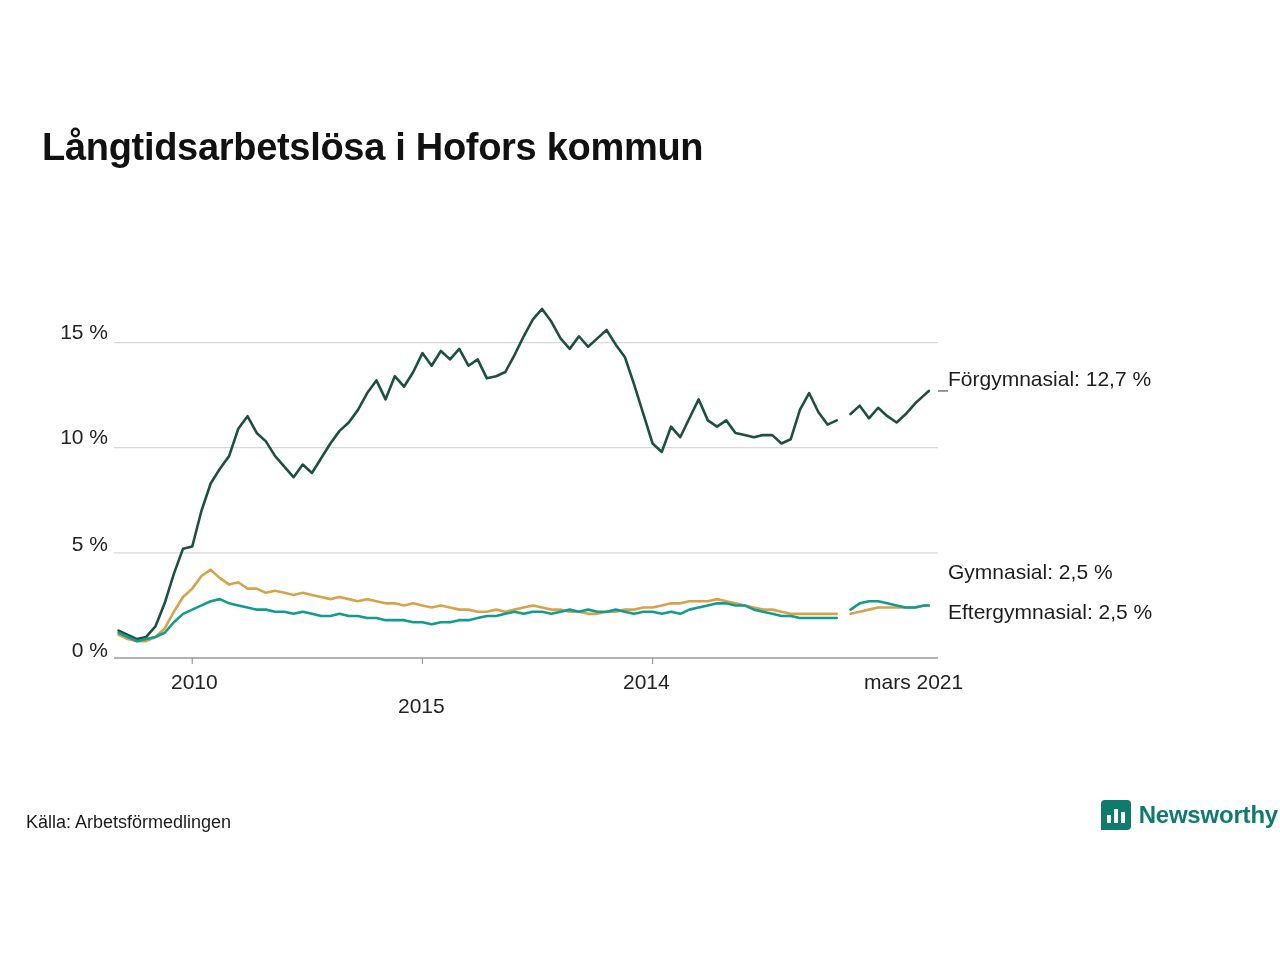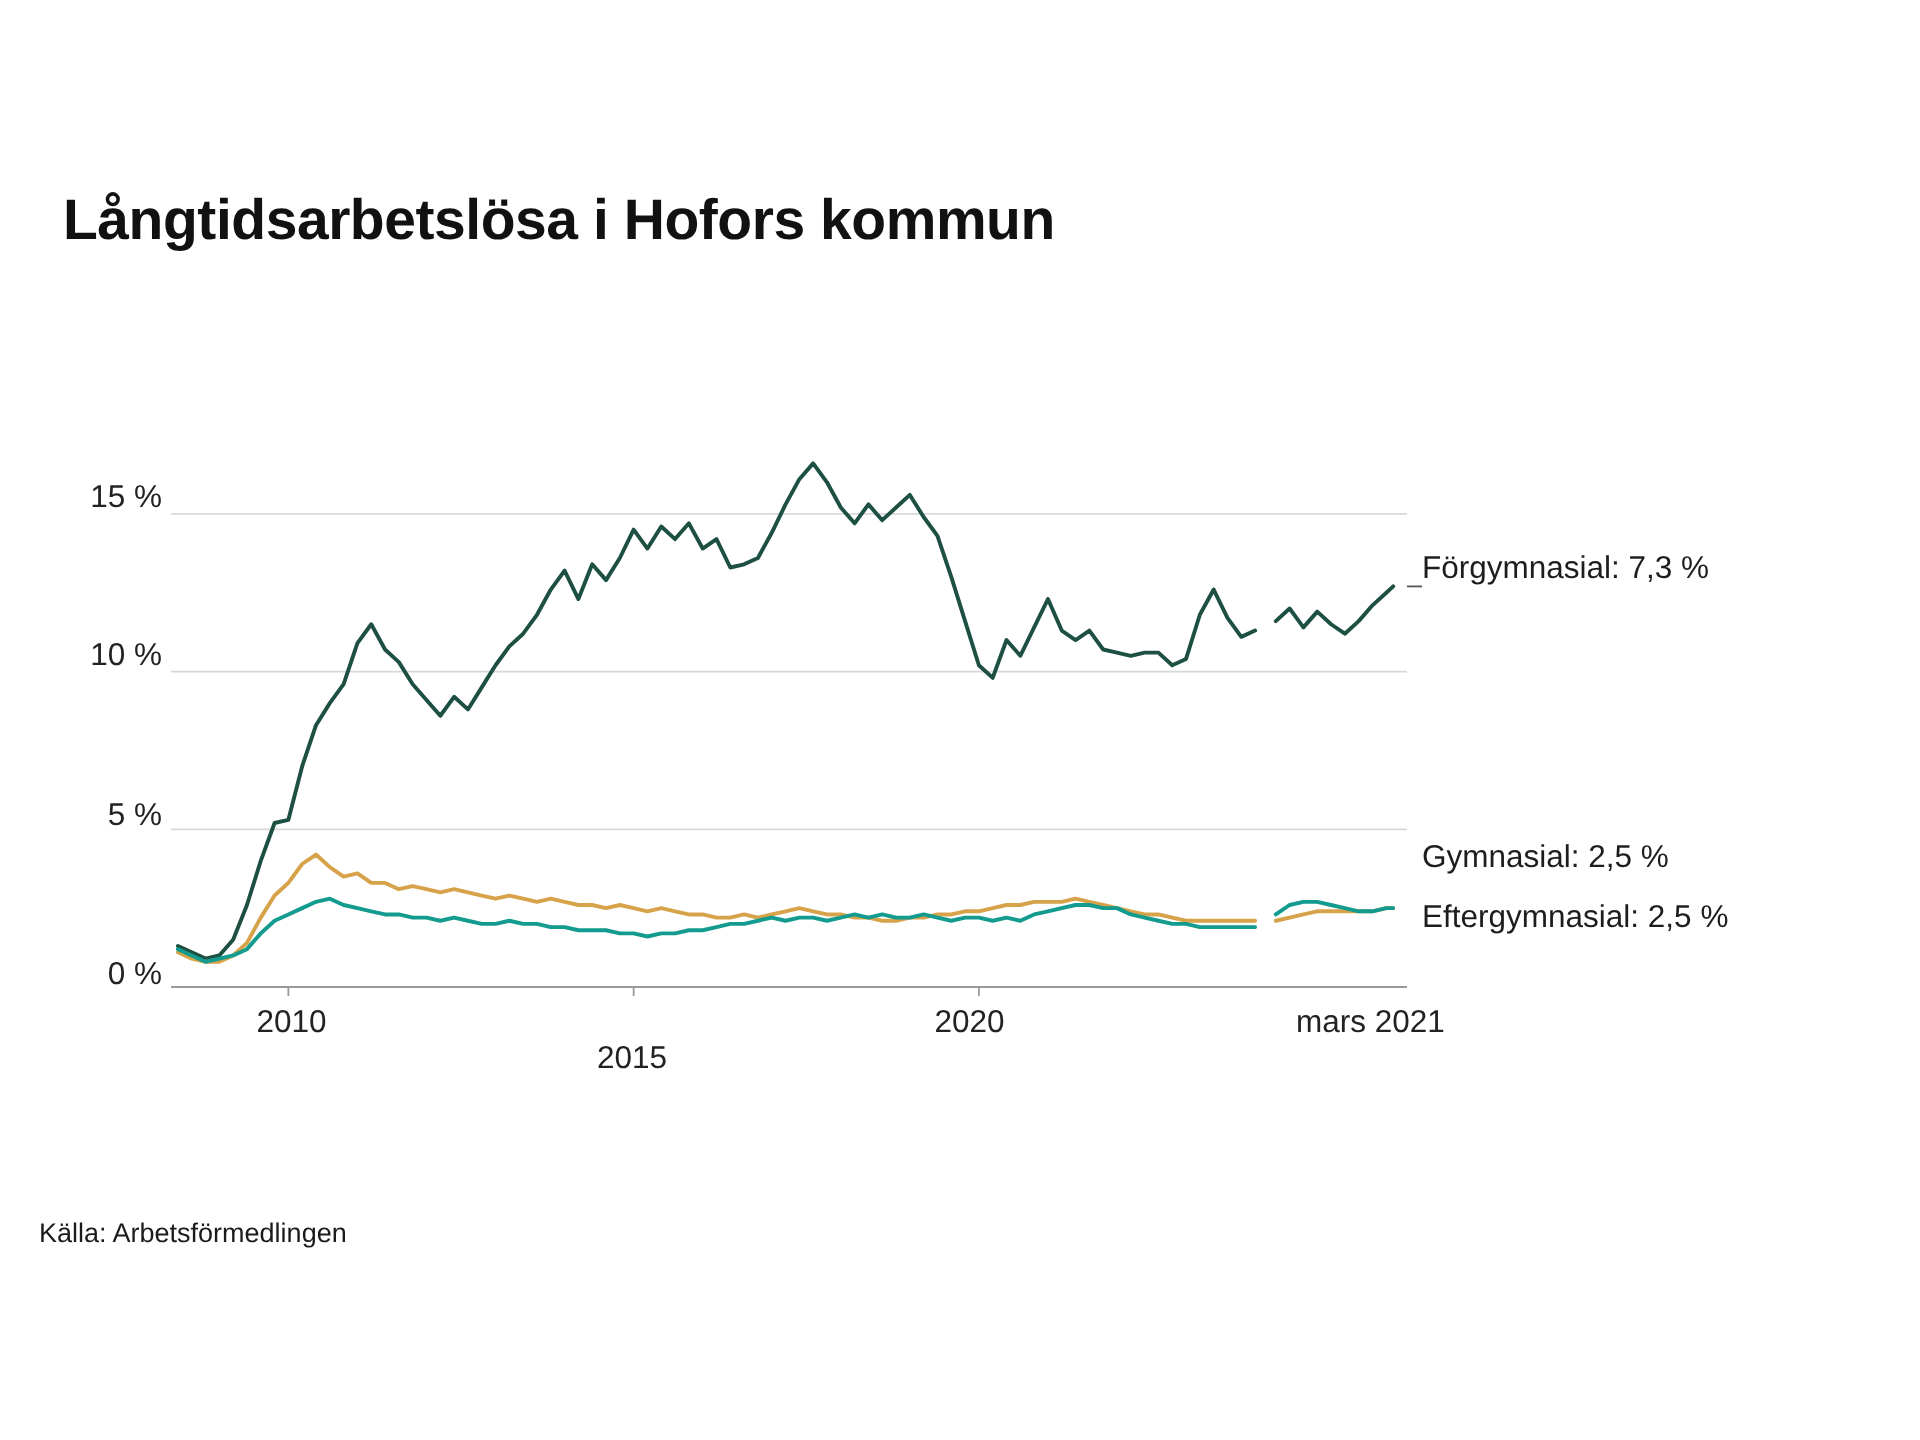--- a/index.html
+++ b/index.html
@@ -141,24 +141,32 @@
         <line x1="922" x2="932" y1="120.93714285714287" y2="120.93714285714287" stroke="#555" stroke-width="1.2"></line>
       </svg>
 
     <div class="y-label" style="left:0px; top:50px; width:92px;">15 %</div>
     <div class="y-label" style="left:0px; top:155px; width:92px;">10 %</div>
     <div class="y-label" style="left:0px; top:262px; width:92px;">5 %</div>
     <div class="y-label" style="left:0px; top:368px; width:92px;">0 %</div>
 
     <div class="x-label" style="left:155px; top:400px;">2010</div>
     <div class="x-label" style="left:382px; top:424px;">2015</div>
-    <div class="x-label" style="left:607px; top:400px;">2020</div>
+    <div class="x-label" style="left:607px; top:400px;">2014</div>
     <div class="x-label" style="left:848px; top:400px;">mars 2021</div>
 
-    <div class="series-label" style="left:932px; top:97px;">Förgymnasial: 7,3 %</div>
+    <div class="series-label" style="left:932px; top:97px;">Förgymnasial: 12,7 %</div>
     <div class="series-label" style="left:932px; top:290px;">Gymnasial:  2,5 %</div>
     <div class="series-label" style="left:932px; top:330px;">Eftergymnasial:  2,5 %</div>
   </div>
 
   <div class="source">Källa: Arbetsförmedlingen</div>
 
+  <div class="logo">
+    <div class="logo-mark">
+      <span class="b1"></span>
+        <span class="b2"></span>
+        <span class="b3"></span>
+    </div>
+    <div class="logo-text">Newsworthy</div>
+  </div>
 
 </div>
 
 </body></html>

